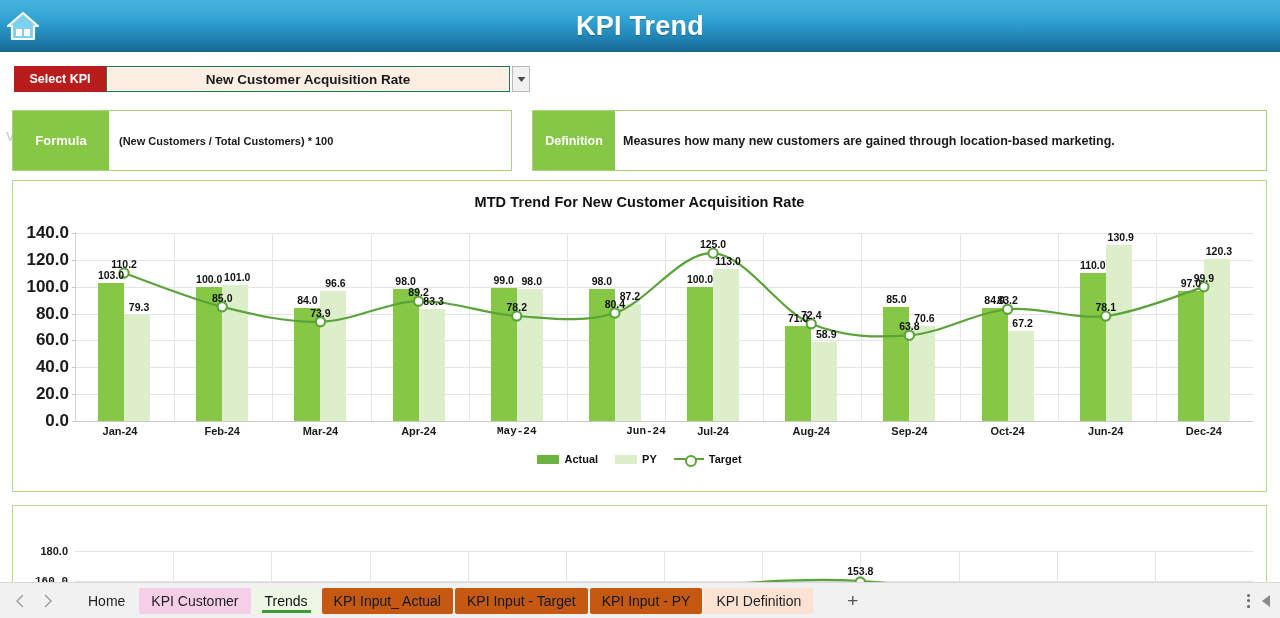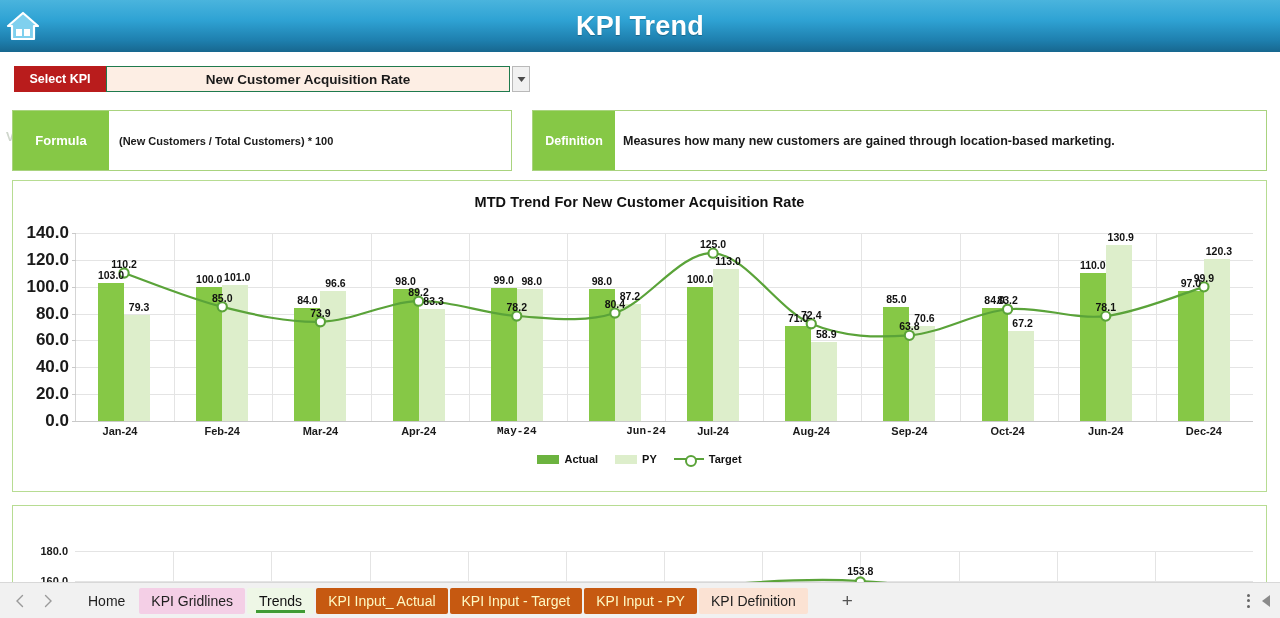--- a/index.html
+++ b/index.html
@@ -170,21 +170,21 @@
     border-radius:2px;
   }
   .tab.plain { background:transparent; }
   .tab.pink { background:#f4cfe6; }
   .tab.active {
     background:#eef7e6; font-weight:normal; position:relative; color:#111;
   }
   .tab.active::after {
     content:""; position:absolute; left:9px; right:9px; bottom:1px; height:2.5px; background:#3f9b35;
   }
-  .tab.orange { background:#c65911; color:#fef9c3; }
+  .tab.orange { background:#c65911; color:#0f172a; }
   .tab.peach { background:#fbe2d3; color:#1f1f1f; }
   .tab-add { margin-left:22px; color:#555; font-size:19px; line-height:1; padding:0 10px; }
   .tabbar-right { margin-left:auto; display:flex; align-items:center; gap:12px; padding-right:10px; }
   .kebab { display:flex; flex-direction:column; gap:2.5px; }
   .kebab span { width:3px; height:3px; background:#666; border-radius:50%; }
   .scroll-tri { width:0; height:0; border-top:6px solid transparent; border-bottom:6px solid transparent;
                 border-right:8px solid #8a8a8a; }
 </style>
 </head>
 <body>
@@ -391,21 +391,21 @@
           <span>Target</span>
         </div>
       </div>
   </div>
 
   <div class="chart-panel" id="ytd-panel">
     <div class="ytd-plot" id="ytd-plot">
         <div class="ytd-gl" style="top: 0px;"></div>
         <div class="ytd-tick" style="top: 0px;">180.0</div>
         <div class="ytd-gl" style="top: 30px;"></div>
-        <div class="ytd-tick" style="top: 30px;">160.0</div>
+        <div class="ytd-tick" style="top: 30px; font-family: Liberation Mono, monospace;">160.0</div>
         <div class="ytd-vsep" style="left: 98.1667px;"></div>
         <div class="ytd-vsep" style="left: 196.333px;"></div>
         <div class="ytd-vsep" style="left: 294.5px;"></div>
         <div class="ytd-vsep" style="left: 392.667px;"></div>
         <div class="ytd-vsep" style="left: 490.833px;"></div>
         <div class="ytd-vsep" style="left: 589px;"></div>
         <div class="ytd-vsep" style="left: 687.167px;"></div>
         <div class="ytd-vsep" style="left: 785.333px;"></div>
         <div class="ytd-vsep" style="left: 883.5px;"></div>
         <div class="ytd-vsep" style="left: 981.667px;"></div>
@@ -423,21 +423,21 @@
     <div class="nav-arrows">
       <svg viewBox="0 0 12 14">
         <path d="M8.5 1.5 L3 7 L8.5 12.5" fill="none" stroke="#9a9a9a" stroke-width="1.4" stroke-linecap="round"></path>
       </svg>
       <svg viewBox="0 0 12 14">
         <path d="M3.5 1.5 L9 7 L3.5 12.5" fill="none" stroke="#9a9a9a" stroke-width="1.4" stroke-linecap="round"></path>
       </svg>
     </div>
     <div id="tab-list" style="display:flex; align-items:center;">
         <div class="tab plain">Home</div>
-        <div class="tab pink">KPI Gridlines</div>
+        <div class="tab pink">KPI Customer</div>
         <div class="tab active">Trends</div>
         <div class="tab orange">KPI Input_ Actual</div>
         <div class="tab orange">KPI Input - Target</div>
         <div class="tab orange">KPI Input - PY</div>
         <div class="tab peach">KPI Definition</div>
       </div>
     <div class="tab-add">+</div>
     <div class="tabbar-right">
       <div class="kebab">
           <span></span>

